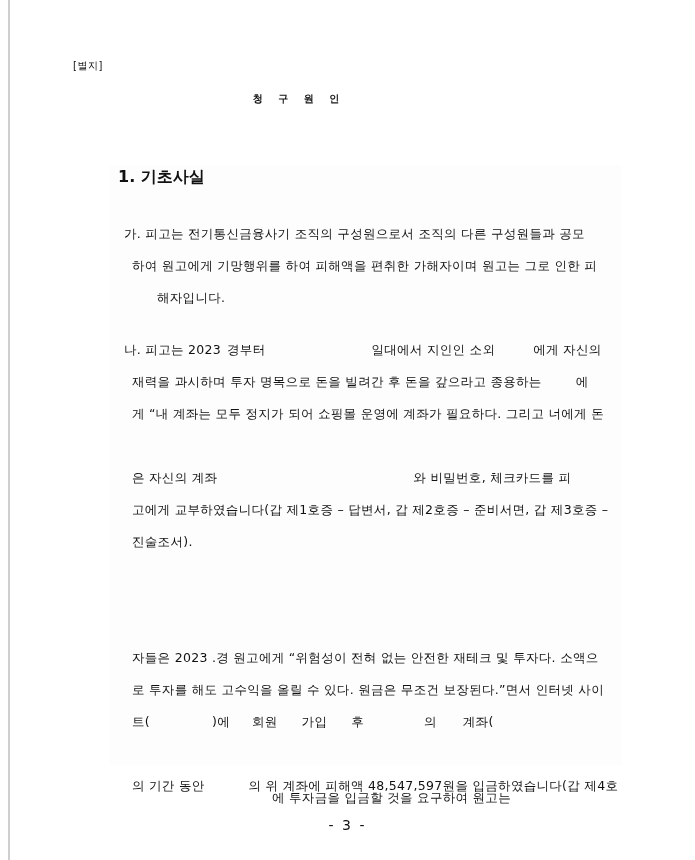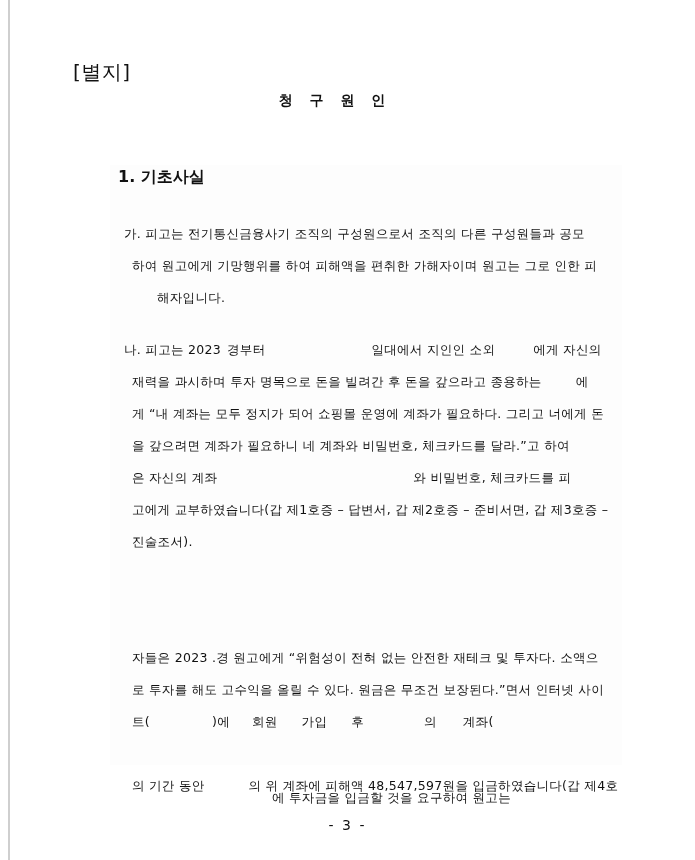--- a/index.html
+++ b/index.html
@@ -29,32 +29,31 @@
     }
     .body-panel {
       position: absolute;
       left: 110px; top: 165px;
       width: 512px; height: 600px;
       background: #fdfdfd;
     }
     .attachment-label {
       position: absolute;
       left: 73px; top: 59px;
-      font-size: 20px;
+      font-size: 10px;
       letter-spacing: 0.5px;
     }
     .doc-title {
       position: absolute;
       left: 0; top: 92px;
       width: 598px;
       text-align: center;
-      font-size: 14px;
+      font-size: 10px;
       font-weight: bold;
       letter-spacing: 6px;
-      padding-left: 36px;
     }
     .section-heading {
       position: absolute;
       left: 118px; top: 167px;
       font-size: 16px;
       font-weight: bold;
     }
     .line {
       position: absolute;
       left: 132px;
@@ -94,21 +93,20 @@
   <div class="line justify" style="top:258px;">하여 원고에게 기망행위를 하여 피해액을 편취한 가해자이며 원고는 그로 인한 피</div>
   <div class="line" style="top:290px;margin-left:25px;">해자입니다.</div>
 
   <div class="line" style="top:342px; left:124px;">
     <span>나. 피고는 2023</span><span class="gap" style="width:6px;"></span><span>경부터</span><span class="gap" style="width:106px;"></span><span>일대에서 지인인 소외</span><span class="gap" style="width:38px;"></span><span>에게 자신의</span>
   </div>
   <div class="line" style="top:374px;">
     <span>재력을 과시하며 투자 명목으로 돈을 빌려간 후 돈을 갚으라고 종용하는</span><span class="gap" style="width:34px;"></span><span>에</span>
   </div>
   <div class="line justify" style="top:406px;">게 “내 계좌는 모두 정지가 되어 쇼핑몰 운영에 계좌가 필요하다. 그리고 너에게 돈</div>
-  <div class="line" style="top:438px;">을 갚으려면 계좌가 필요하니 네 계좌와 비밀번호, 체크카드를 달라.”고 하여</div>
   <div class="line" style="top:470px; left:132px; width:446px;">
     <span>은 자신의 계좌</span><span class="gap" style="width:196px;"></span><span>와 비밀번호, 체크카드를 피</span>
   </div>
   <div class="line justify" style="top:502px;">고에게 교부하였습니다(갑 제1호증 – 답변서, 갑 제2호증 – 준비서면, 갑 제3호증 –</div>
   <div class="line" style="top:534px;">진술조서).</div>
 
   <div class="line justify" style="top:650px;">자들은 2023 .경 원고에게 “위험성이 전혀 없는 안전한 재테크 및 투자다. 소액으</div>
   <div class="line justify" style="top:682px;">로 투자를 해도 고수익을 올릴 수 있다. 원금은 무조건 보장된다.”면서 인터넷 사이</div>
   <div class="line" style="top:714px;">
     <span>트(</span><span class="gap" style="width:62px;"></span><span>)에</span><span class="gap" style="width:22px;"></span><span>회원</span><span class="gap" style="width:24px;"></span><span>가입</span><span class="gap" style="width:24px;"></span><span>후</span><span class="gap" style="width:60px;"></span><span>의</span><span class="gap" style="width:26px;"></span><span>계좌(</span>

